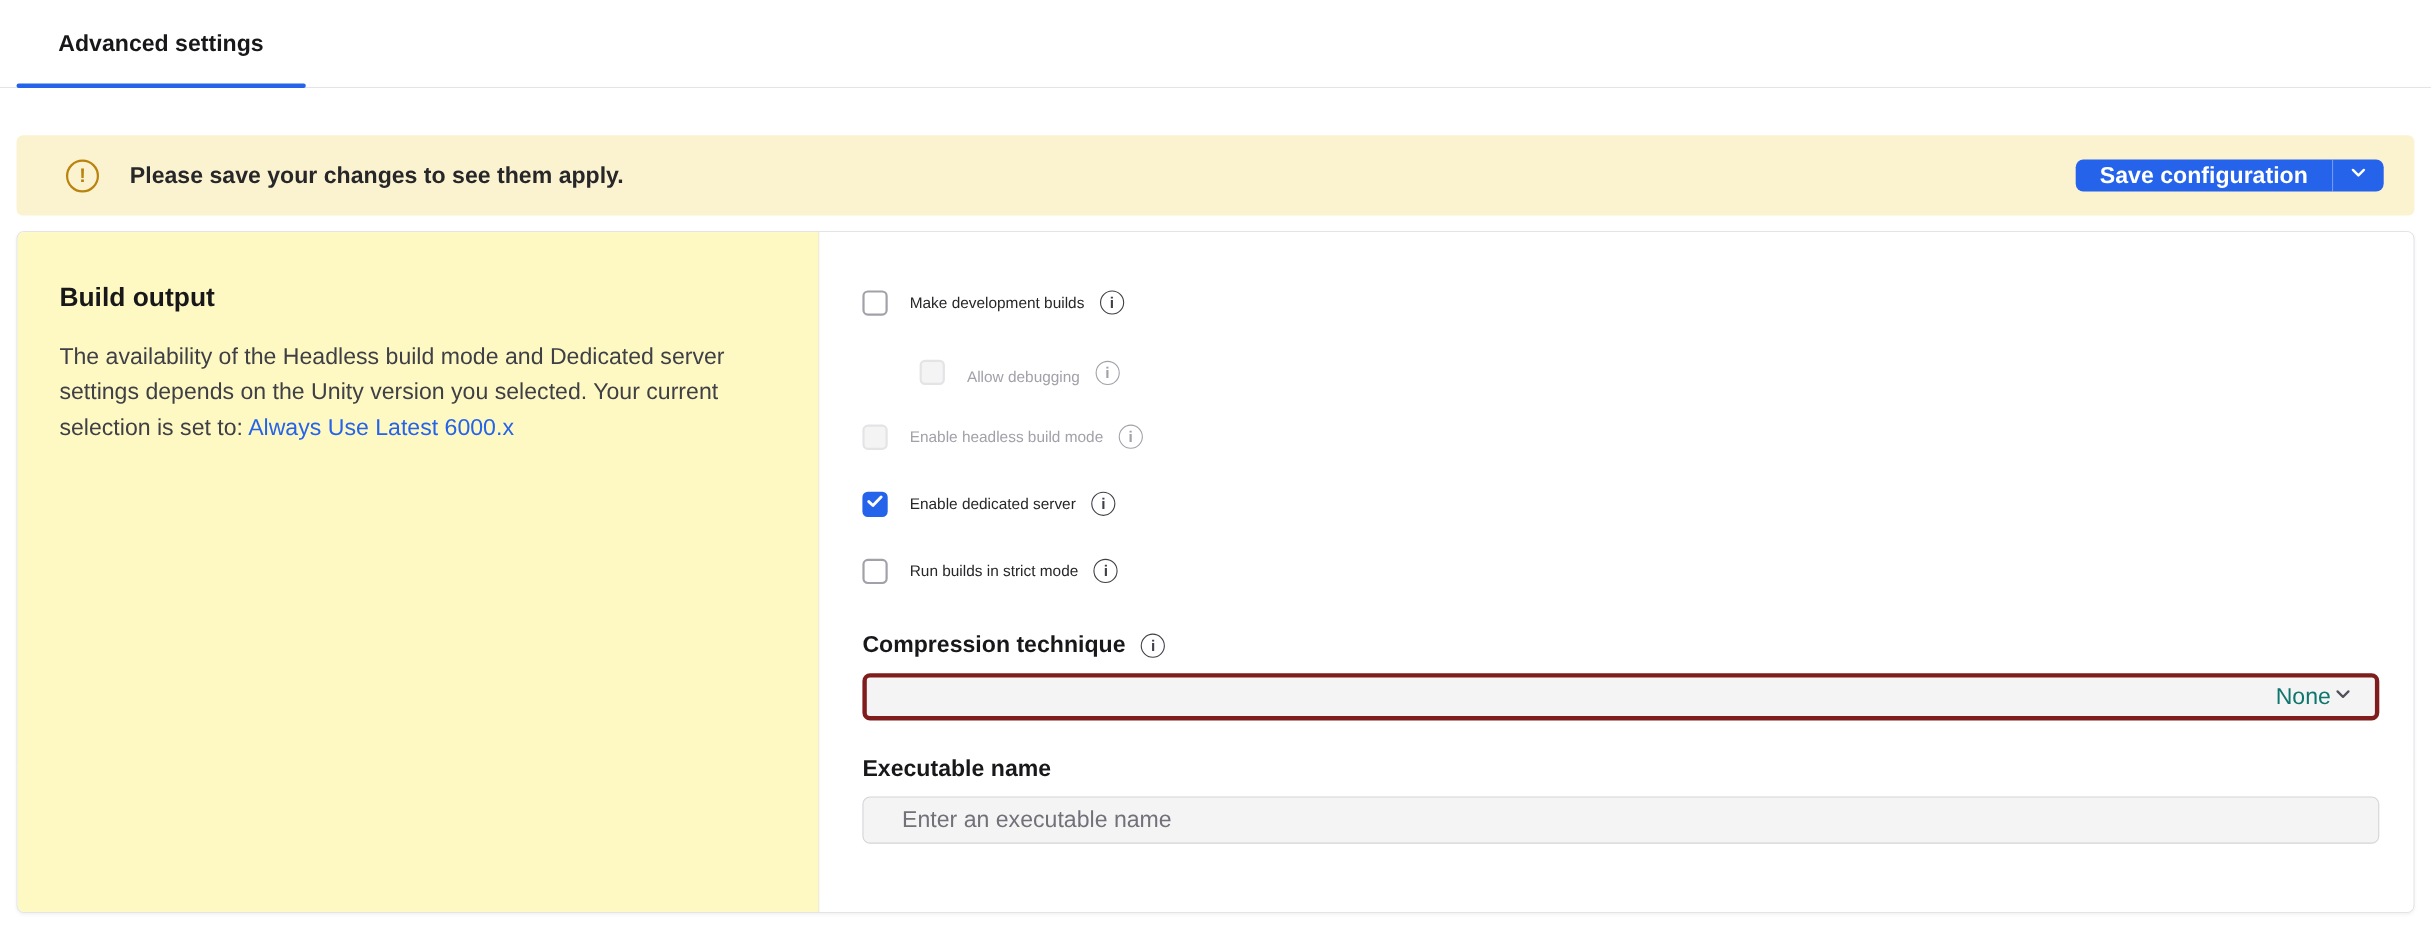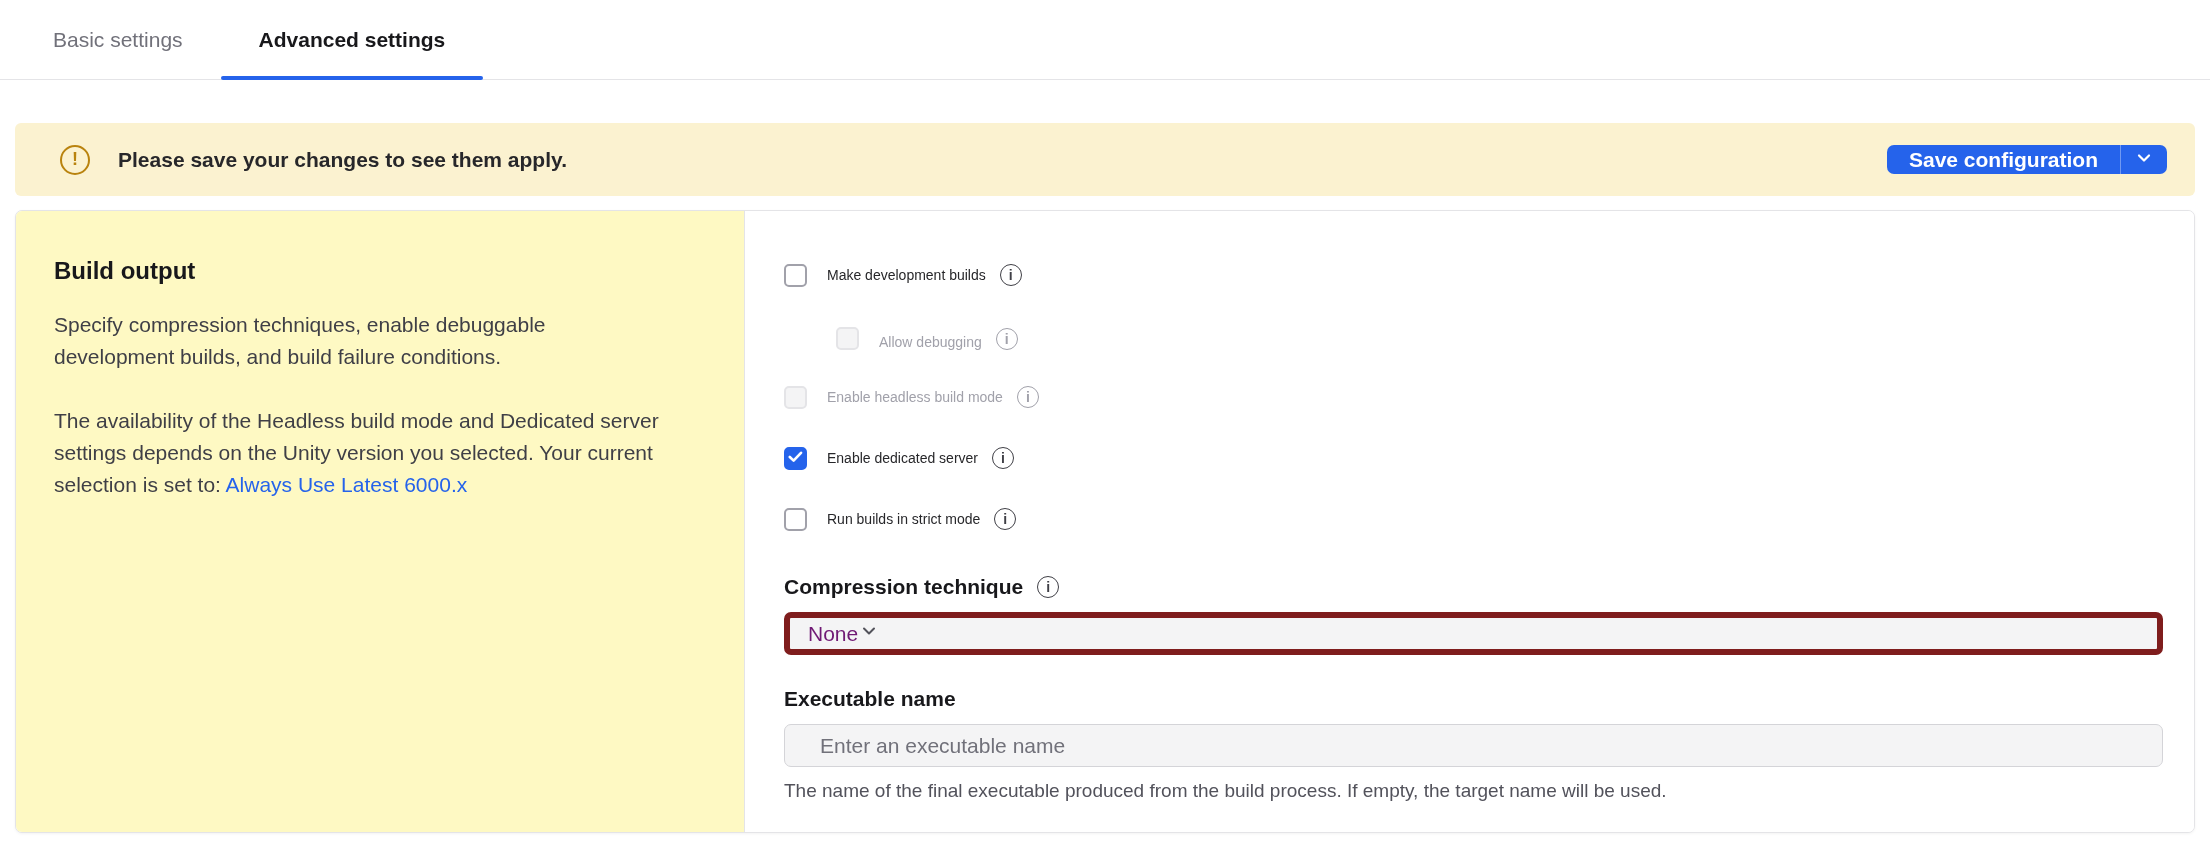--- a/index.html
+++ b/index.html
@@ -44,36 +44,33 @@
   .checkbox.checked { background: #2563eb; border-color: #2563eb; }
   .checkbox.disabled { background: #f4f4f5; border-color: #e4e4e7; cursor: default; }
   .cb-label { margin-left: 20px; font-size: 14px; color: #27272a; cursor: pointer; }
   .cb-row.disabled .cb-label { color: #a1a1aa; cursor: default; }
   .info { margin-left: 14px; width: 22px; height: 22px; flex: none; border: 1.5px solid #3f3f46; border-radius: 50%;
     color: #3f3f46; font-size: 14px; font-weight: 600; display: flex; align-items: center; justify-content: center; cursor: pointer; }
   .cb-row.disabled .info { border-color: #a1a1aa; color: #a1a1aa; }
 
   .field-label-row { display: flex; align-items: center; margin: 42px 0 13px; }
   .field-label { font-size: 21px; font-weight: 600; color: #18181b; }
-  .select { height: 43px; background: #f4f4f5; border: 6px solid #7f1d1d; border-radius: 7px;
-    display: flex; align-items: center; justify-content: flex-start; padding: 0 18px;
-    font-size: 21px; color: #701a75; cursor: pointer; }
+  .select { height: 43px; background: #f4f4f5; border: 4px solid #7f1d1d; border-radius: 7px;
+    display: flex; align-items: center; justify-content: flex-end; padding: 0 18px;
+    font-size: 21px; color: #0f766e; cursor: pointer; }
   .exec-label { margin: 32px 0 13px; font-size: 21px; font-weight: 600; color: #18181b; }
   .text-input { width: 100%; height: 43px; background: #f4f4f5; border: 1px solid #d4d4d8; border-radius: 7px;
     padding: 0 35px; font-size: 21px; color: #18181b; font-family: inherit; outline: none; }
   .text-input::placeholder { color: #71717a; }
   .helper { margin-top: 13px; font-size: 19px; color: #52525b; }
 </style>
 </head>
 <body>
 
 <div class="tabbar">
-  <div class="tab">
-    <span>Basic settings</span>
-  </div>
   <div class="tab active">
     <span>Advanced settings</span>
   </div>
 </div>
 
 <div class="banner">
   <span class="warn-icon">!</span>
   <span class="banner-msg">Please save your changes to see them apply.</span>
   <span class="banner-spacer"></span>
   <div class="save-btn">
@@ -87,21 +84,20 @@
           </svg>
       </span>
     </div>
   </div>
 </div>
 
 <div class="card">
 
   <div class="left">
     <h2>Build output</h2>
-    <p>Specify compression techniques, enable debuggable development builds, and build failure conditions.</p>
     <p><span>The availability of the Headless build mode and Dedicated server settings depends on the Unity version you selected. Your current selection is set to: </span><a class="link">Always Use Latest 6000.x</a></p>
   </div>
 
   <div class="right">
 
     <div class="cb-row">
       <span class="checkbox"></span>
       <span class="cb-label">Make development builds</span>
       <span class="info">i</span>
     </div>
@@ -145,16 +141,15 @@
       <span>None</span>
       <span>
         <svg width="22" height="22" viewBox="0 0 22 22">
             <polyline points="6,8.5 11,13.5 16,8.5" fill="none" stroke="#52525b" stroke-width="2" stroke-linecap="round" stroke-linejoin="round"></polyline>
           </svg>
       </span>
     </div>
 
     <div class="exec-label">Executable name</div>
     <input class="text-input" type="text" placeholder="Enter an executable name" style="">
-    <div class="helper">The name of the final executable produced from the build process. If empty, the target name will be used.</div>
 
   </div>
 </div>
 
 </body></html>

